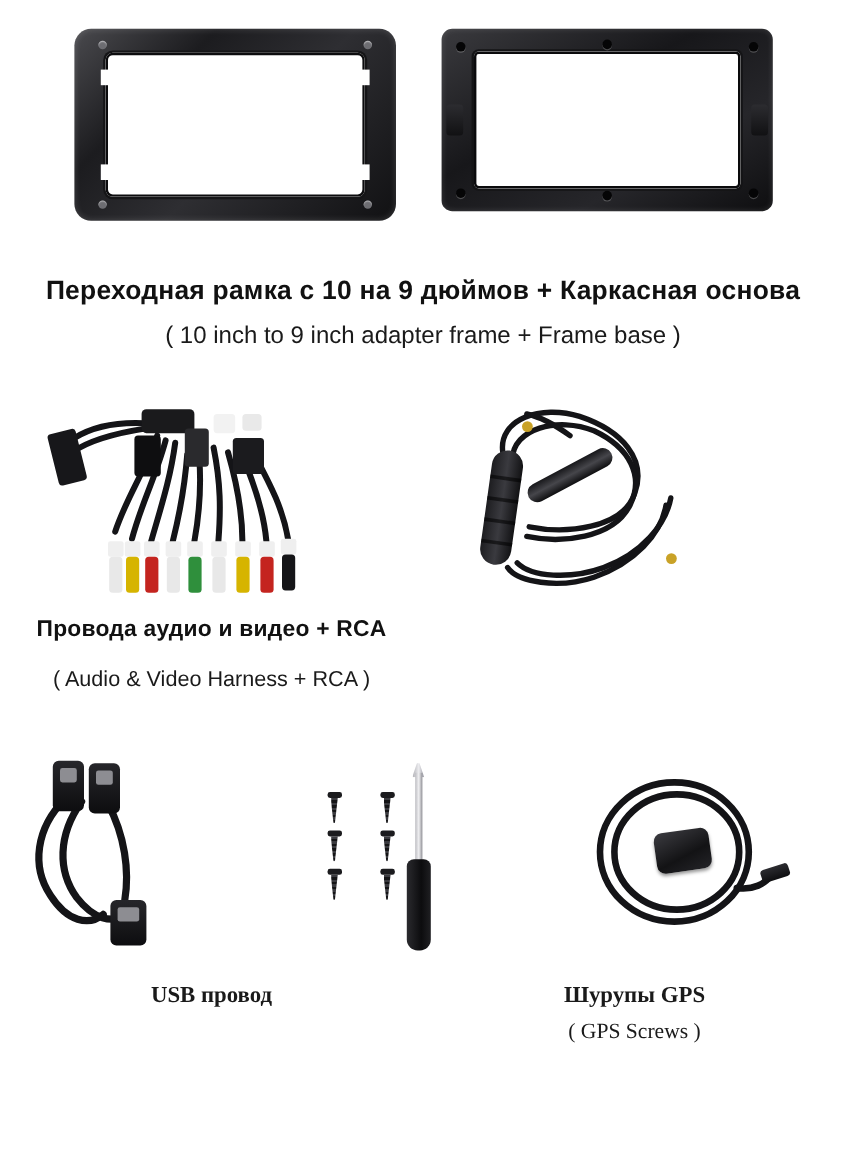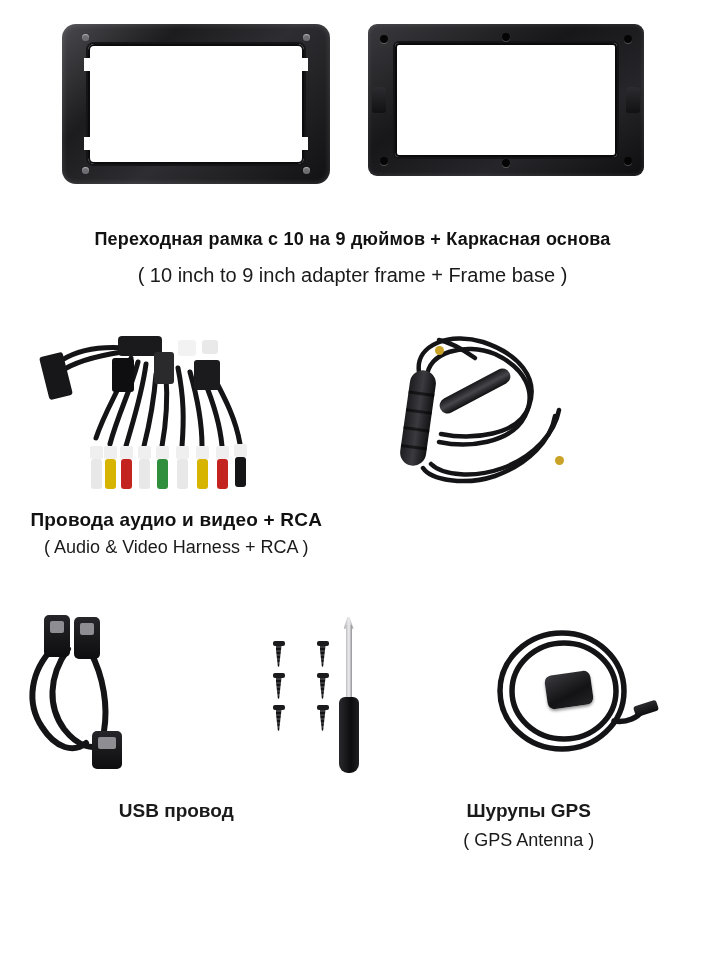--- a/index.html
+++ b/index.html
@@ -133,21 +133,21 @@
     background: linear-gradient(180deg,#2c2c30,#111113);
     border-radius: 3px;
     z-index: 2;
   }
   .frame-b .t1 { left: 4px; top: 63px; }
   .frame-b .t2 { right: 4px; top: 63px; }
 
   .caption-frames {
     margin-top: 34px;
   }
-  .caption-frames .ru { font-size: 18px; }
+  .caption-frames .ru { font-size: 22px; }
   .caption-frames .en { font-size: 20px; margin-top: 12px; }
 
   
   .section-two {
     margin-top: 40px;
     display: flex;
   }
   .col {
     flex: 1;
     display: flex;
@@ -285,25 +285,25 @@
     width: 24px; height: 11px;
     border-radius: 3px;
     background: linear-gradient(180deg,#2c2c30,#0e0e10);
     transform: rotate(-18deg);
   }
 
   .captions-row-3 {
     display: flex;
     margin-top: 4px;
   }
-  .cap3 { flex: 1; text-align: center; }
+  .cap3 { flex: 1; text-align: center; font-family: Liberation Serif, serif; }
   .cap3 .ru { font-size: 19px; font-weight: bold; display:block; margin-bottom: 8px; }
   .cap3 .en { font-size: 18px; display:block; }
 
-  .caption-two .ru { margin-bottom: 5px; }
+  .caption-two .ru { margin-bottom: 19px; }
 </style>
 </head>
 <body>
 
 <div class="page">
 
   <div class="section-frames">
     <div class="frames-row">
 
       <div class="frame-a">
@@ -482,17 +482,17 @@
     </div>
 
   </div>
 
   <div class="captions-row-3">
     <div class="cap3">
       <span class="ru">USB провод</span>
     </div>
     <div class="cap3">
       <span class="ru">Шурупы GPS</span>
-      <span class="en">( GPS Antenna )</span>
+      <span class="en">( GPS Screws )</span>
     </div>
   </div>
 
 </div>
 
 </body></html>

